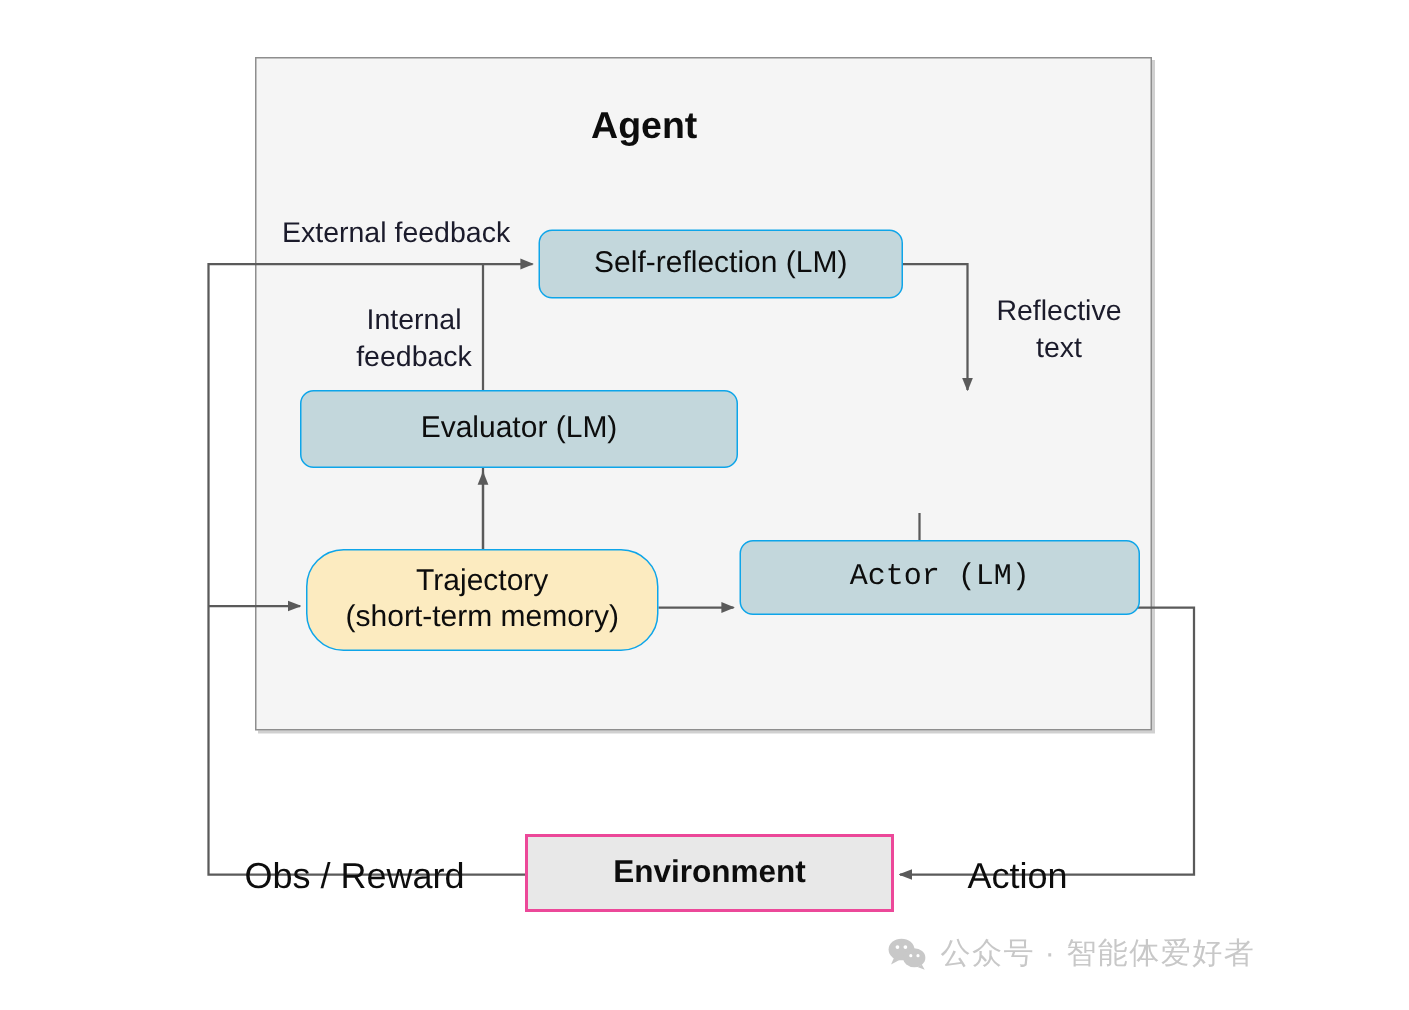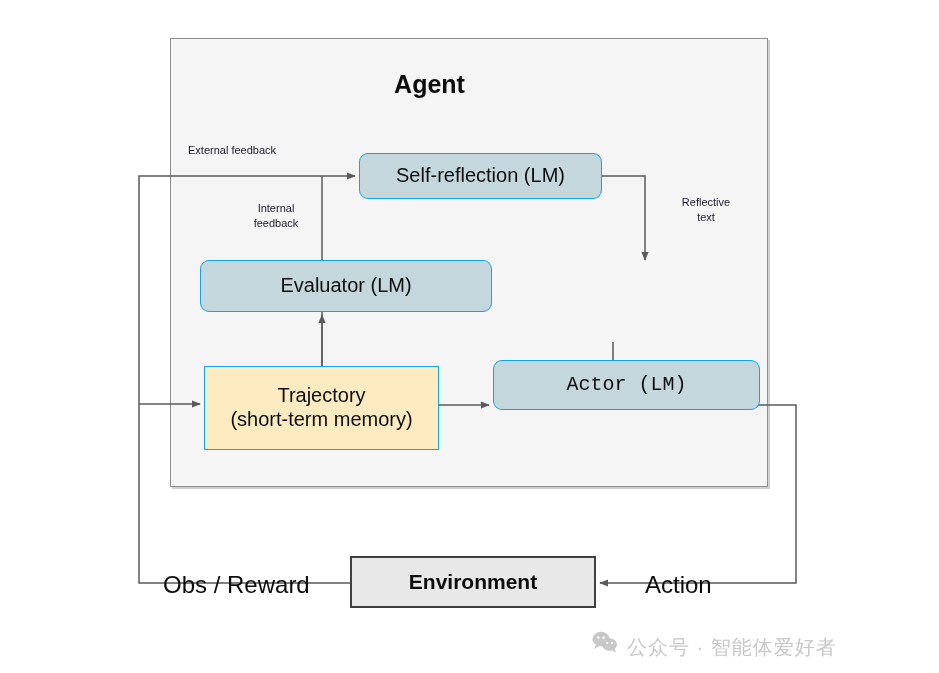--- a/index.html
+++ b/index.html
@@ -49,21 +49,21 @@
     border-radius: 9px;
     font-size: 20px;
   }
   .node-mem {
     background: #fcebc0;
     border-radius: 0;
     font-size: 20px;
   }
   .node-env {
     background: #e8e8e8;
-    border: 2px solid #404040;
+    border: 2px solid #ec4899;
     border-radius: 0;
     font-size: 21px;
     font-weight: bold;
   }
 
   
   #agent-box {
     position: absolute;
     left: 170px;
     top: 38px;
@@ -84,21 +84,21 @@
     font-size: 25px;
     font-weight: bold;
     color: #0d0d0d;
     z-index: 4;
   }
 
   
   .edge-label {
     position: absolute;
     color: #1b1b2b;
-    font-size: 11px;
+    font-size: 19px;
     line-height: 1.32;
     text-align: center;
     z-index: 4;
     white-space: nowrap;
   }
   .edge-label.big {
     font-size: 24px;
     color: #0d0d0d;
   }
 
@@ -108,21 +108,21 @@
     left: 592px;
     top: 622px;
     display: flex;
     align-items: center;
     gap: 9px;
     color: #c8c8c8;
     font-size: 20px;
     z-index: 5;
     user-select: none;
   }
-  #watermark .wm-text { letter-spacing: 1px; margin-top: 12px; }
+  #watermark .wm-text { letter-spacing: 1px; }
 </style>
 </head>
 <body>
 
 <div id="canvas">
 
   <div id="agent-box"></div>
   <div id="agent-title">Agent</div>
 
   <svg class="svg-layer" viewBox="0 0 939 673" width="939" height="673" style="z-index:2;">
@@ -154,21 +154,21 @@
 
   <div class="node node-lm" style="left:359px; top:153px; width:243px; height:46px;">
     <span class="ln1">Self-reflection (LM)</span>
   </div>
 
   <div class="node node-lm" style="left:200px; top:260px; width:292px; height:52px;">
     <span class="ln1">Evaluator (LM)</span>
   </div>
 
 
-  <div class="node node-mem" style="left:204px; top:366px; width:235px; height:84px;">
+  <div class="node node-mem" style="left:204px; top:366px; width:235px; height:68px;border-radius:25px;">
     <span class="ln1">Trajectory</span>
     <span class="ln2">(short-term memory)</span>
   </div>
 
   <div class="node node-lm" style="left:493px; top:360px; width:267px; height:50px;font-family:Liberation Mono, monospace;">
     <span class="ln1">Actor (LM)</span>
   </div>
 
   <div class="node node-env" style="left:350px; top:556px; width:246px; height:52px;">
     <span class="ln1">Environment</span>

